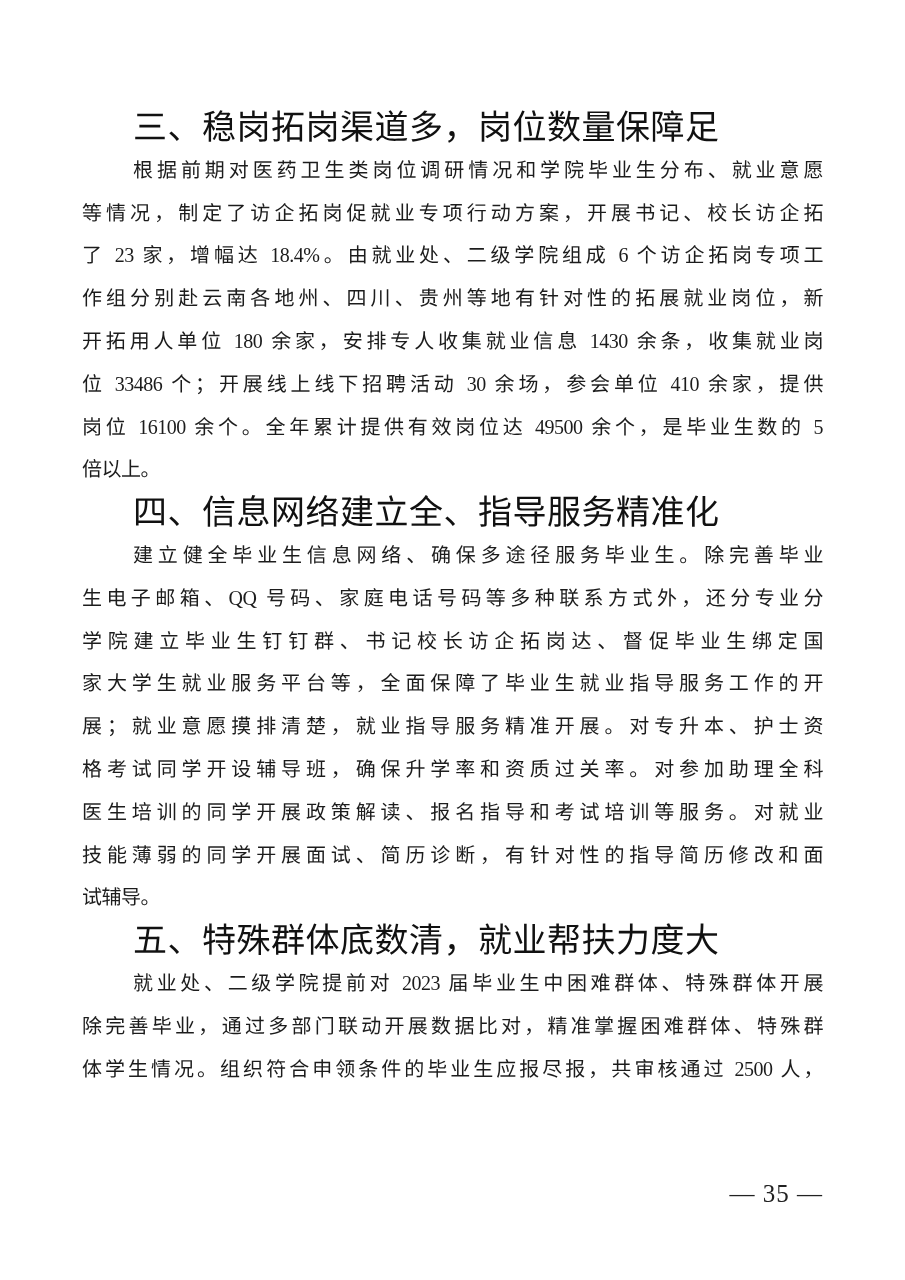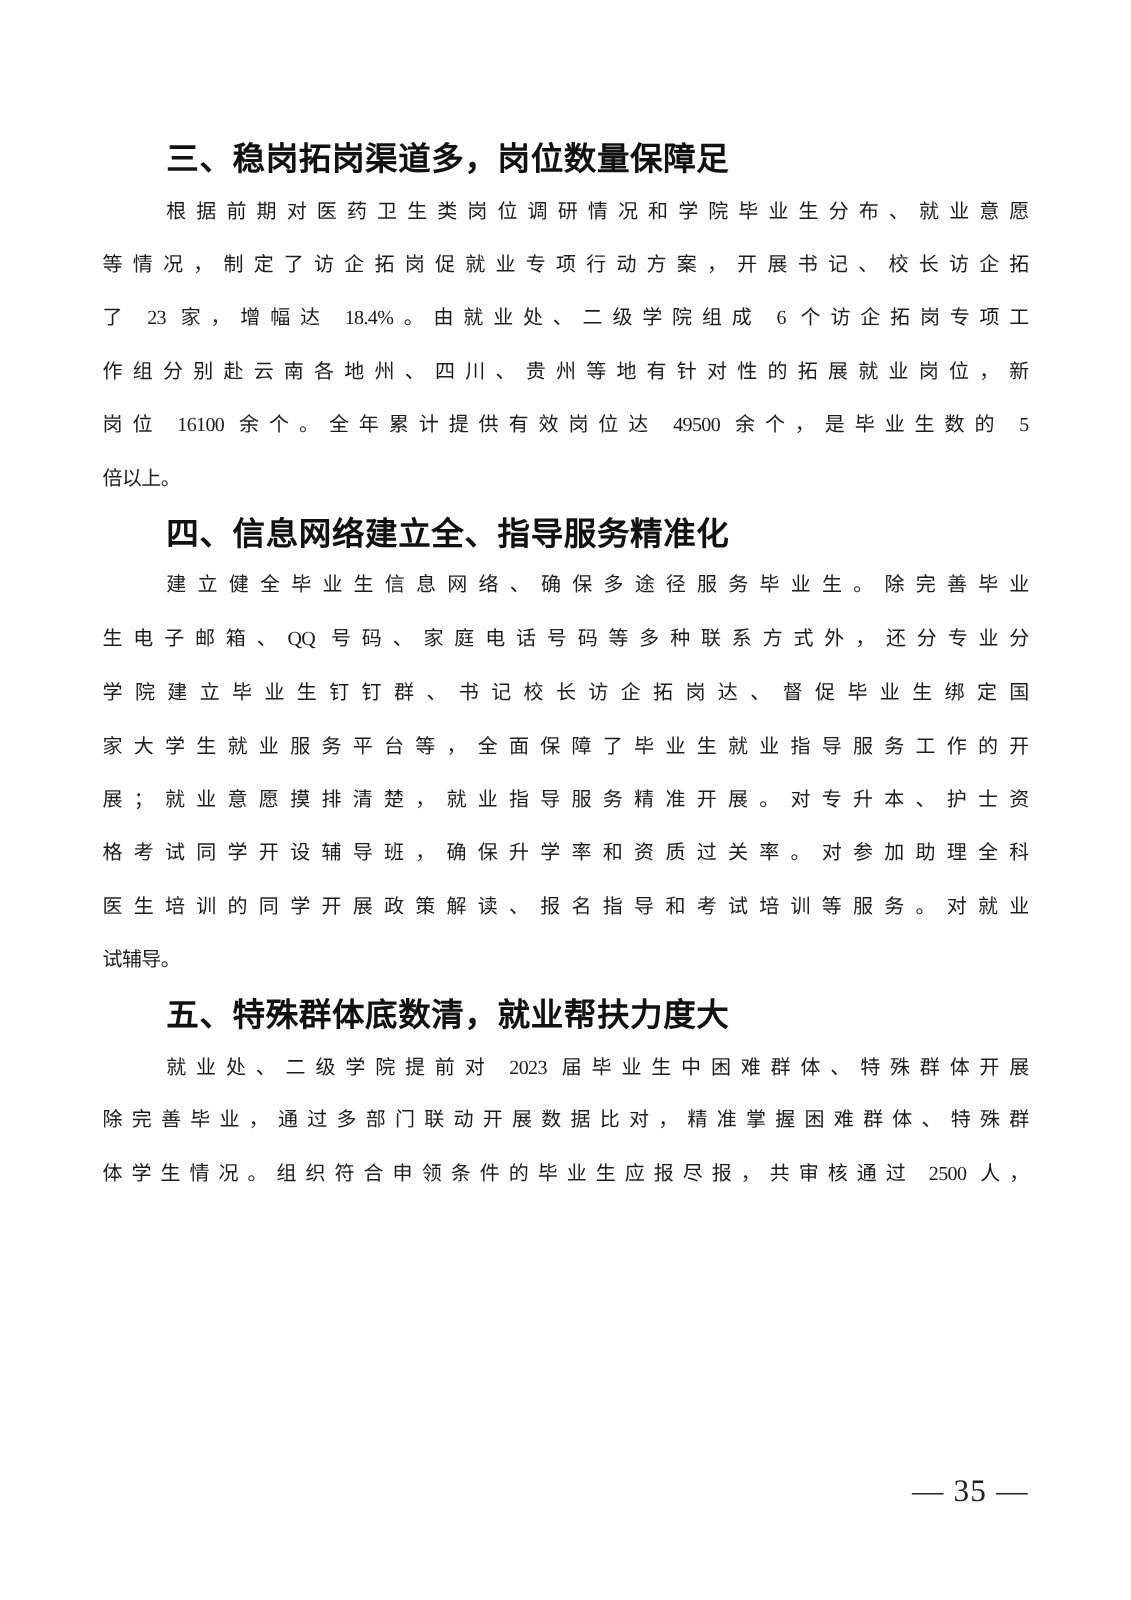--- a/index.html
+++ b/index.html
@@ -26,39 +26,39 @@
     top: 106px;
     width: 741px;
   }
   .line {
     height: 42.8px;
     line-height: 42.8px;
     white-space: nowrap;
   }
   .bl {
     font-family: "Liberation Serif", "DejaVu Serif", serif;
-    font-size: 16px;
+    font-size: 20px;
     letter-spacing: -0.5px;
     white-space: normal;
     text-align: justify;
     text-align-last: justify;
     text-justify: inter-character;
     overflow: hidden;
   }
   .bl.noj {
     text-align: left;
     text-align-last: left;
   }
   .ind {
     text-indent: 51px;
   }
   .heading {
     font-family: "Liberation Sans", "DejaVu Sans", sans-serif;
-    font-weight: 700;
-    font-size: 26px;
+    font-weight: 400;
+    font-size: 34px;
     letter-spacing: 0.5px;
     text-indent: 51px;
     color: #111111;
   }
   .page-number {
     position: absolute;
     right: 82px;
     top: 1180px;
     font-family: "Liberation Serif", "DejaVu Serif", serif;
     font-size: 25px;
@@ -70,31 +70,34 @@
 <body>
 
 <div class="page">
   <div class="doc">
 
     <div class="line heading">三、稳岗拓岗渠道多，岗位数量保障足</div>
     <div class="line bl ind">根据前期对医药卫生类岗位调研情况和学院毕业生分布、就业意愿</div>
     <div class="line bl">等情况，制定了访企拓岗促就业专项行动方案，开展书记、校长访企拓</div>
     <div class="line bl">了 23 家，增幅达 18.4%。由就业处、二级学院组成 6 个访企拓岗专项工</div>
     <div class="line bl">作组分别赴云南各地州、四川、贵州等地有针对性的拓展就业岗位，新</div>
+    <div class="line bl">开拓用人单位 180 余家，安排专人收集就业信息 1430 余条，收集就业岗</div>
+    <div class="line bl">位 33486 个；开展线上线下招聘活动 30 余场，参会单位 410 余家，提供</div>
     <div class="line bl">岗位 16100 余个。全年累计提供有效岗位达 49500 余个，是毕业生数的 5</div>
     <div class="line bl noj">倍以上。</div>
 
     <div class="line heading">四、信息网络建立全、指导服务精准化</div>
     <div class="line bl ind">建立健全毕业生信息网络、确保多途径服务毕业生。除完善毕业</div>
     <div class="line bl">生电子邮箱、QQ 号码、家庭电话号码等多种联系方式外，还分专业分</div>
     <div class="line bl">学院建立毕业生钉钉群、书记校长访企拓岗达、督促毕业生绑定国</div>
     <div class="line bl">家大学生就业服务平台等，全面保障了毕业生就业指导服务工作的开</div>
     <div class="line bl">展；就业意愿摸排清楚，就业指导服务精准开展。对专升本、护士资</div>
     <div class="line bl">格考试同学开设辅导班，确保升学率和资质过关率。对参加助理全科</div>
     <div class="line bl">医生培训的同学开展政策解读、报名指导和考试培训等服务。对就业</div>
+    <div class="line bl">技能薄弱的同学开展面试、简历诊断，有针对性的指导简历修改和面</div>
     <div class="line bl noj">试辅导。</div>
 
     <div class="line heading">五、特殊群体底数清，就业帮扶力度大</div>
     <div class="line bl ind">就业处、二级学院提前对 2023 届毕业生中困难群体、特殊群体开展</div>
     <div class="line bl">除完善毕业，通过多部门联动开展数据比对，精准掌握困难群体、特殊群</div>
     <div class="line bl">体学生情况。组织符合申领条件的毕业生应报尽报，共审核通过 2500 人，</div>
 
   </div>
 
   <div class="page-number">— 35 —</div>

